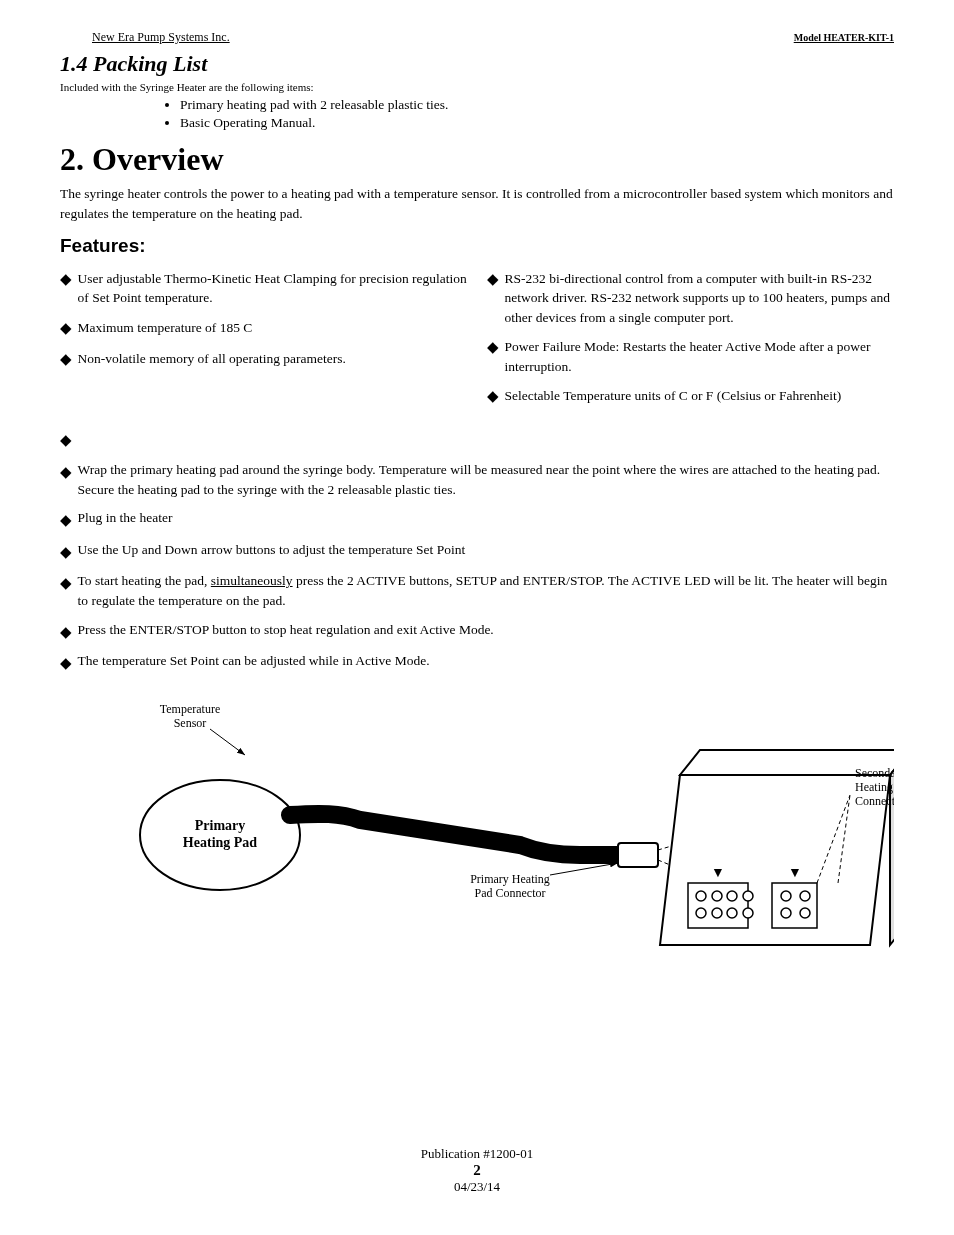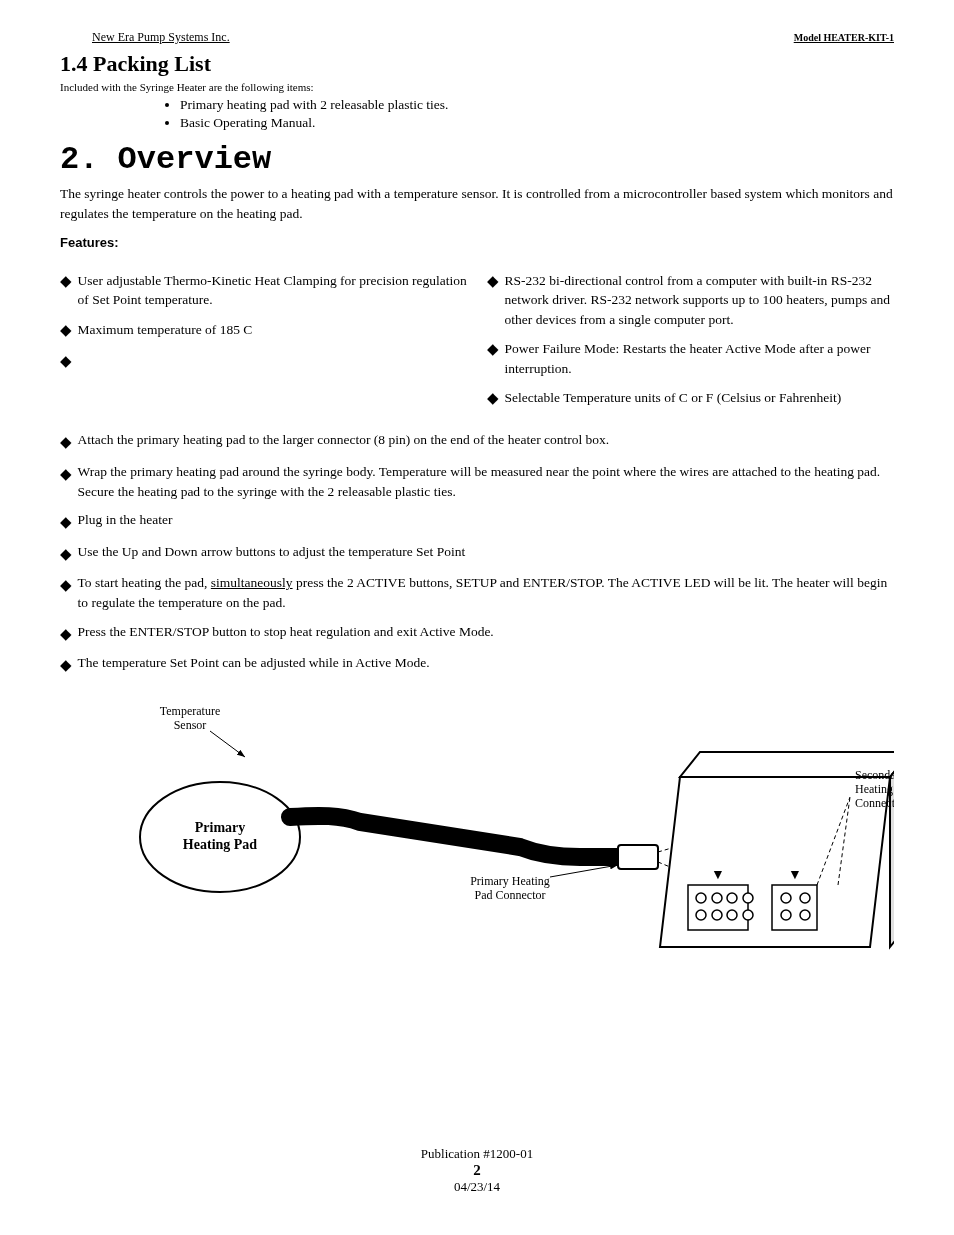--- a/index.html
+++ b/index.html
@@ -31,52 +31,53 @@
       font-family: Arial, sans-serif;
     }
     .header-right {
       font-size: 10px;
       text-decoration: underline;
       font-weight: bold;
     }
     h2.section-title {
       font-size: 22px;
       font-weight: bold;
+      font-style: italic;
       margin-bottom: 4px;
     }
     .packing-intro {
       font-size: 11px;
       margin-bottom: 4px;
     }
     .packing-list {
       list-style: disc;
       margin-left: 120px;
       font-size: 13.5px;
       margin-bottom: 10px;
     }
     .packing-list li {
       margin-bottom: 2px;
     }
     h1.main-section {
       font-size: 32px;
       font-weight: bold;
-      font-family: Liberation Mono, monospace;
+      font-family: Liberation Serif, serif;
       margin-bottom: 6px;
       margin-top: 8px;
     }
     .overview-text {
       font-size: 13.5px;
       margin-bottom: 10px;
       line-height: 1.5;
     }
     h3.sub-section {
-      font-size: 13px;
+      font-size: 19px;
       font-weight: bold;
       font-family: Arial, sans-serif;
-      margin-bottom: 21px;
+      margin-bottom: 12px;
     }
     .features-grid {
       display: grid;
       grid-template-columns: 1fr 1fr;
       gap: 0 20px;
       margin-bottom: 10px;
     }
     .feature-item {
       display: flex;
       align-items: flex-start;
@@ -163,20 +164,21 @@
       <div class="feature-item">
         <span class="diamond-bullet">◆</span>
         <span>User adjustable Thermo-Kinetic Heat Clamping for precision regulation of Set Point temperature.</span>
       </div>
       <div class="feature-item">
         <span class="diamond-bullet">◆</span>
         <span>Maximum temperature of 185 C</span>
       </div>
       <div class="feature-item">
         <span class="diamond-bullet">◆</span>
+        <span>Non-volatile memory of all operating parameters.</span>
       </div>
     </div>
 
     <div>
       <div class="feature-item">
         <span class="diamond-bullet">◆</span>
         <span>RS-232 bi-directional control from a computer with built-in RS-232 network driver.  RS-232 network supports up to 100 heaters, pumps and other devices from a single computer port.</span>
       </div>
       <div class="feature-item">
         <span class="diamond-bullet">◆</span>
@@ -188,21 +190,20 @@
       </div>
     </div>
   </div>
 </div>
 
 <div>
 
   <ul class="setup-list">
     <li>
       <span class="diamond-bullet">◆</span>
-      <span>Attach the primary heating pad to the larger connector (8 pin) on the end of the heater control box.</span>
     </li>
     <li>
       <span class="diamond-bullet">◆</span>
       <span>Wrap the primary heating pad around the syringe body.  Temperature will be measured near the point where the wires are attached to the heating pad.  Secure the heating pad to the syringe with the 2 releasable plastic ties.</span>
     </li>
     <li>
       <span class="diamond-bullet">◆</span>
       <span>Plug in the heater</span>
     </li>
     <li>

